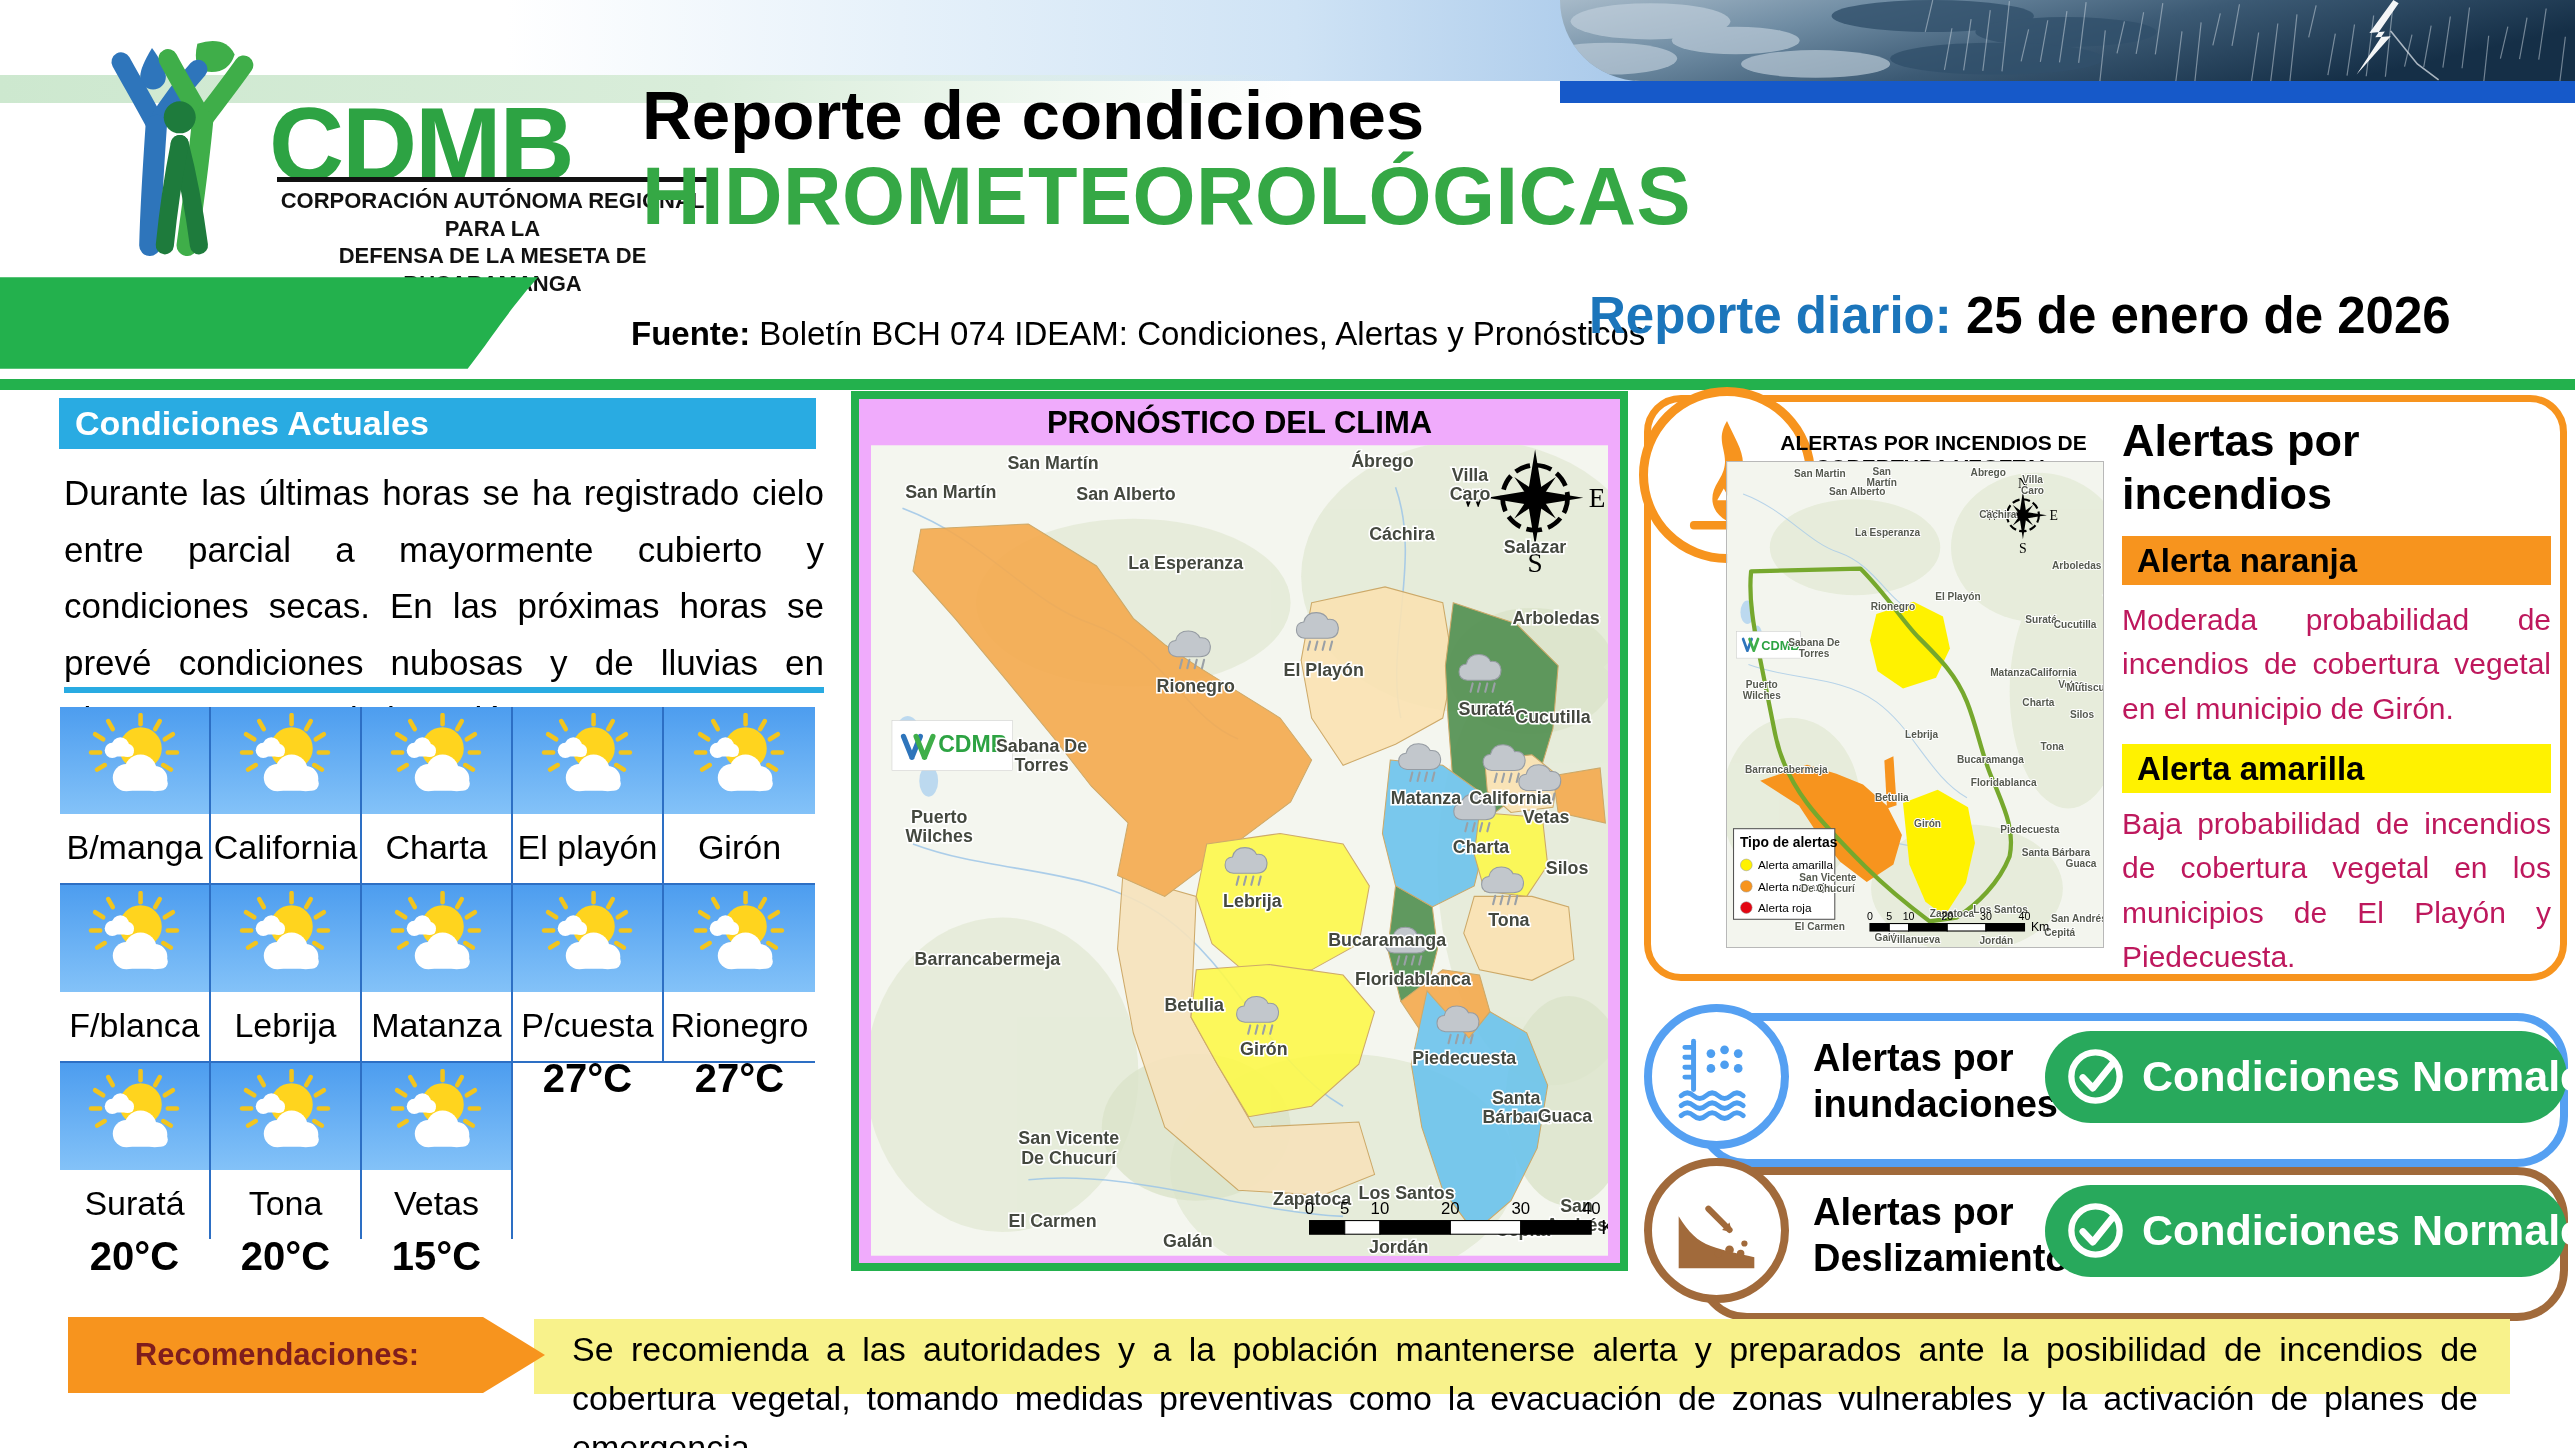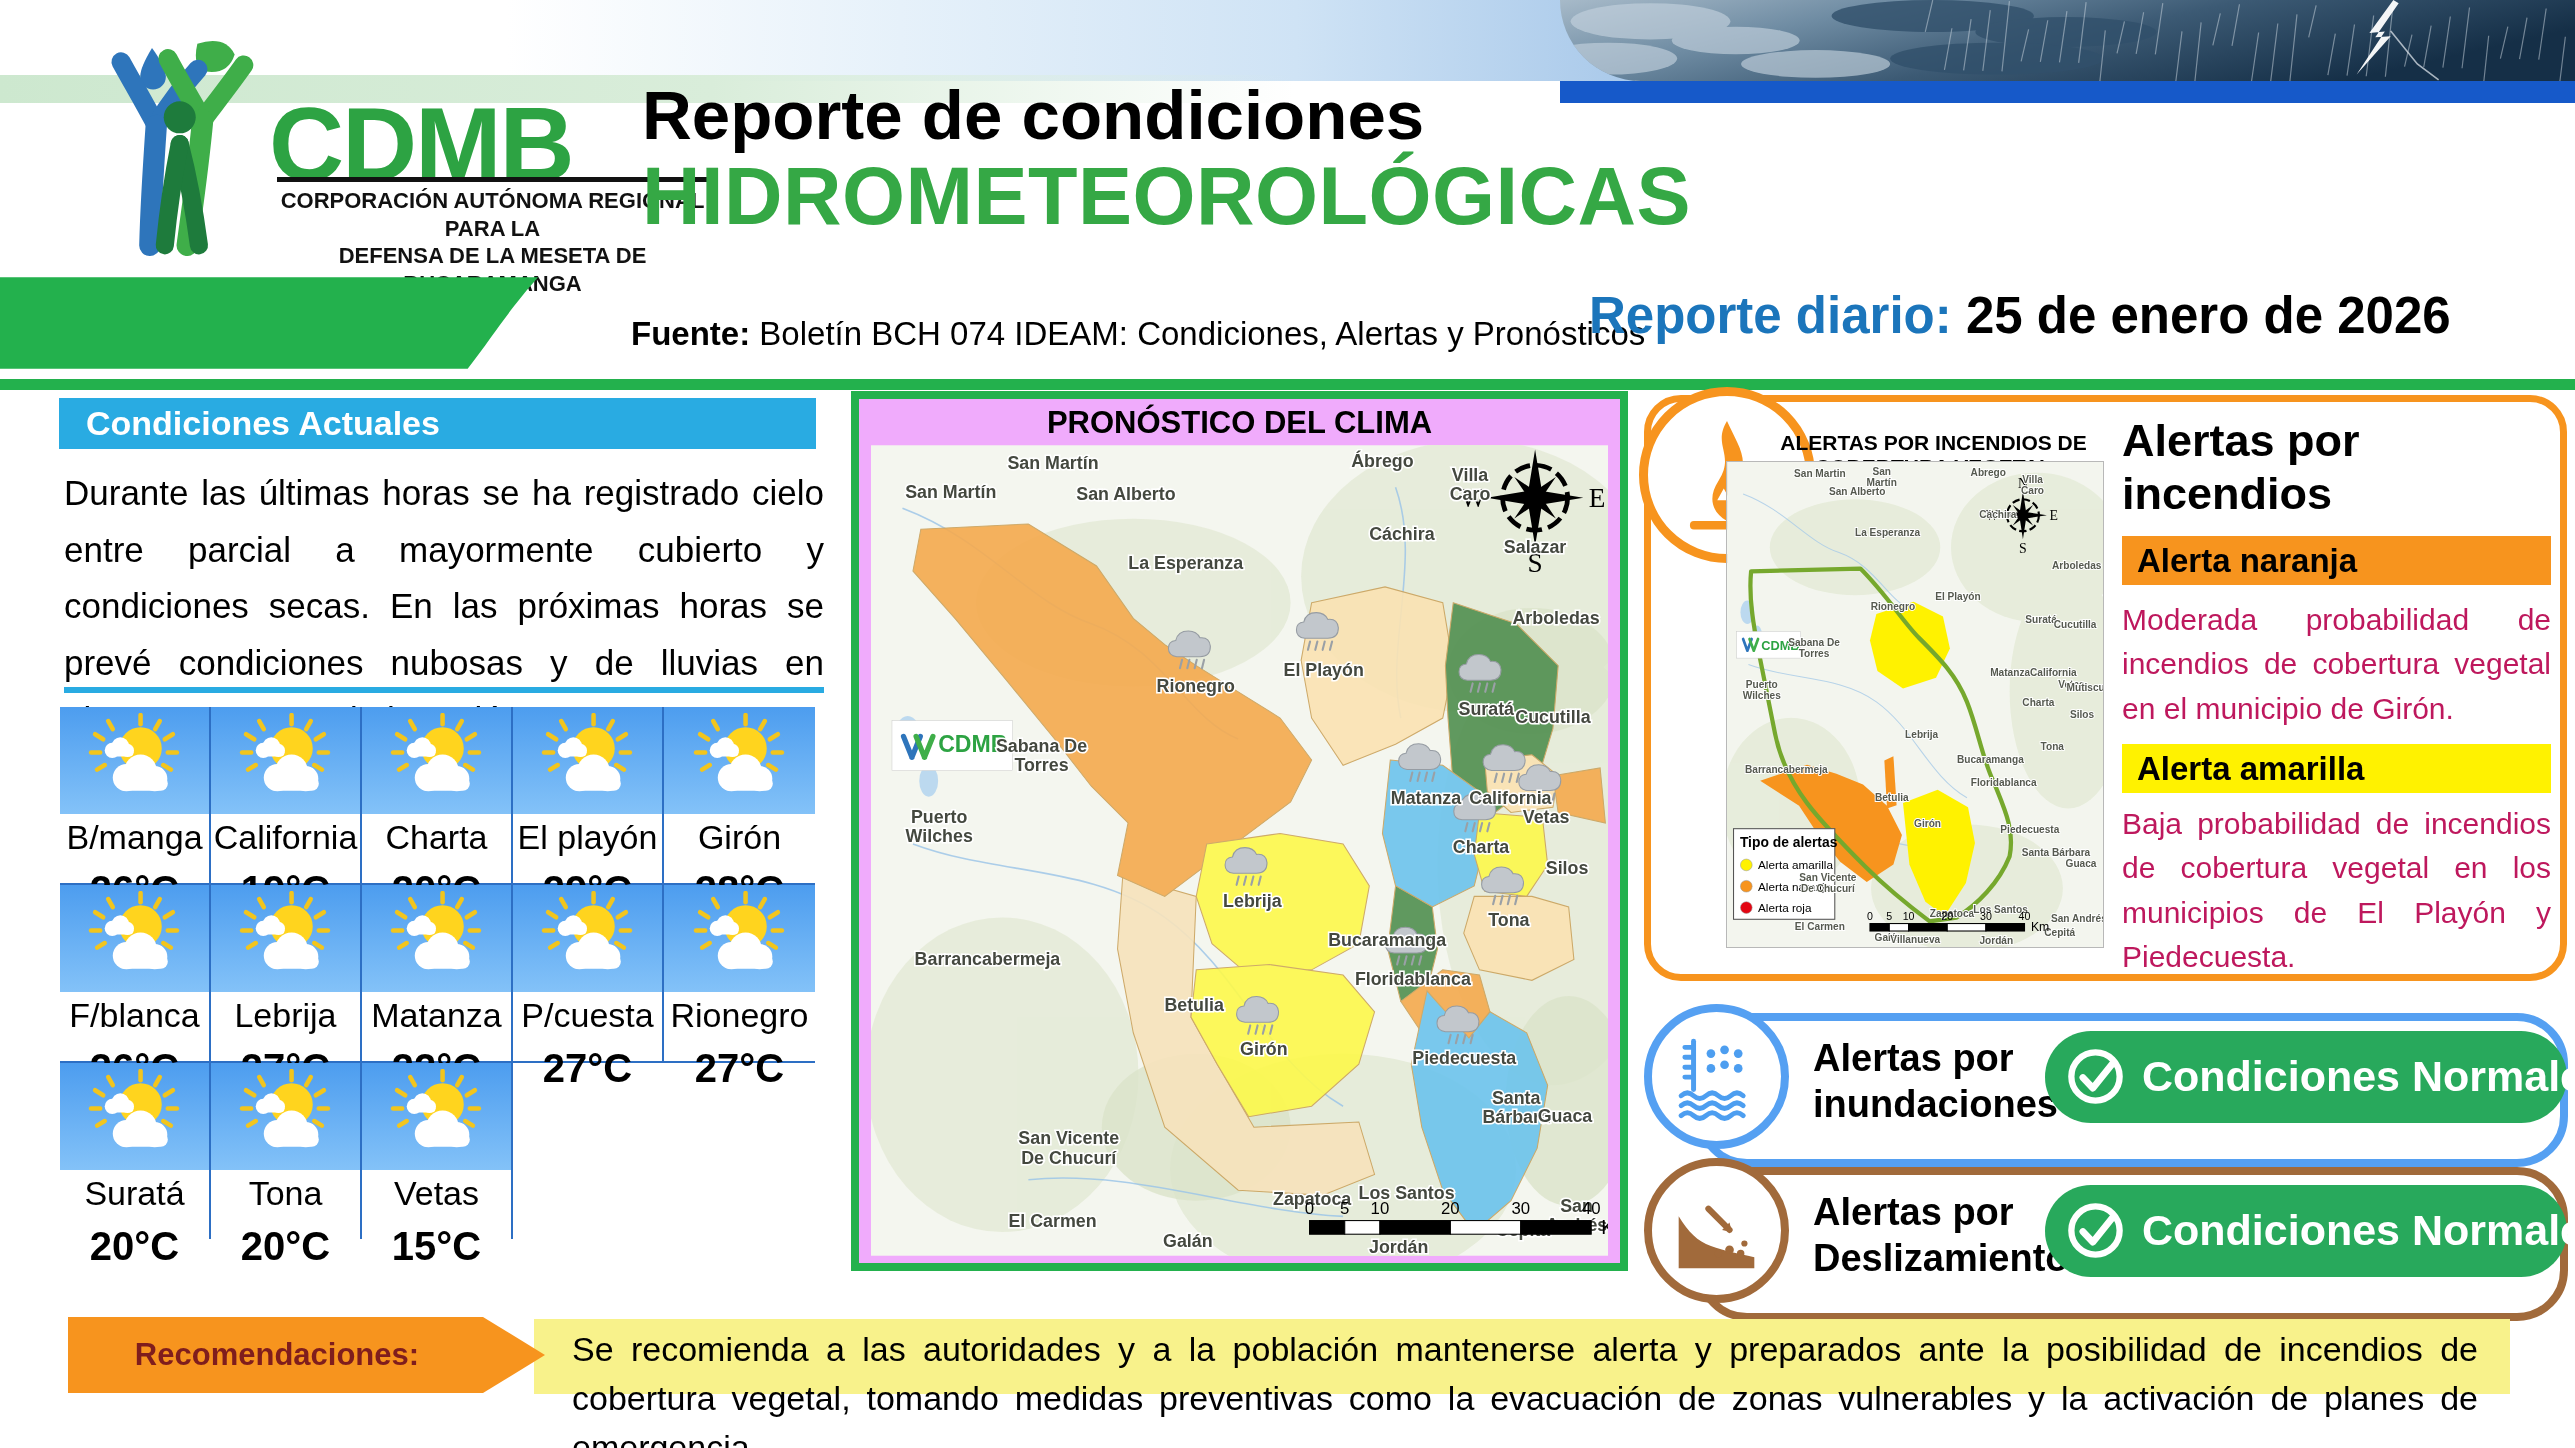--- a/index.html
+++ b/index.html
@@ -39,34 +39,34 @@
     color:#fff;font-size:47px;font-weight:bold;}
   .fuente{position:absolute;left:631px;top:315px;font-size:33px;color:#000;z-index:4;}
   .fuente b{font-weight:bold;}
   .reporte-diario{position:absolute;left:1589px;top:286px;font-size:51px;font-weight:bold;z-index:4;white-space:nowrap;}
   .reporte-diario .lbl{color:var(--date-blue);}
   .reporte-diario .dt{color:#000;}
   .green-line{position:absolute;left:0;top:379px;width:2576px;height:10.6px;background:var(--green);}
 
   
   .ca-header{position:absolute;left:59px;top:398px;width:757px;height:51px;background:var(--cyan);
-    color:#fff;font-size:34px;font-weight:bold;line-height:51px;padding-left:27px;}
+    color:#fff;font-size:34px;font-weight:bold;line-height:51px;padding-left:16px;}
   .ca-text{position:absolute;left:64px;top:465px;width:760px;font-size:35px;line-height:1.62;
     text-align:justify;color:#000;}
   .ca-underline{position:absolute;left:64px;top:687px;width:760px;height:6.4px;background:var(--cyan);}
 
   .cards{position:absolute;left:60px;top:707px;width:754px;display:grid;grid-template-columns:repeat(5,151px);}
   .card{border-right:2.1px solid var(--card-div);border-bottom:2.1px solid var(--card-div);background:#fff;}
   .card:nth-child(5n){border-right:none;}
   .card:nth-child(13){border-right:2.1px solid var(--card-div);}
   .card:nth-child(n+11){border-bottom:none;}
   .ci{height:107px;background:linear-gradient(180deg,#4D9DEF 0%,#83C2F8 100%);
     display:flex;align-items:center;justify-content:center;}
   .ci svg{width:101px;height:96px;}
-  .cl{height:69px;text-align:center;padding-top:6px;}
+  .cl{height:69px;text-align:center;padding-top:16px;}
   .cname{font-size:34px;color:#000;line-height:1.0;}
   .ctemp{font-size:40px;font-weight:bold;color:#000;line-height:1.0;margin-top:16px;}
 
   
   .map-panel{position:absolute;left:851px;top:391px;width:777px;height:880px;background:#f0abfc;
     border:8.5px solid var(--green);}
   .map-title{position:absolute;left:0;top:6.4px;width:100%;text-align:center;font-size:31px;font-weight:bold;color:#000;}
   .map-area{position:absolute;left:11.7px;top:46px;width:737px;height:811px;}
   .map-area svg{display:block;width:100%;height:100%;}
 

